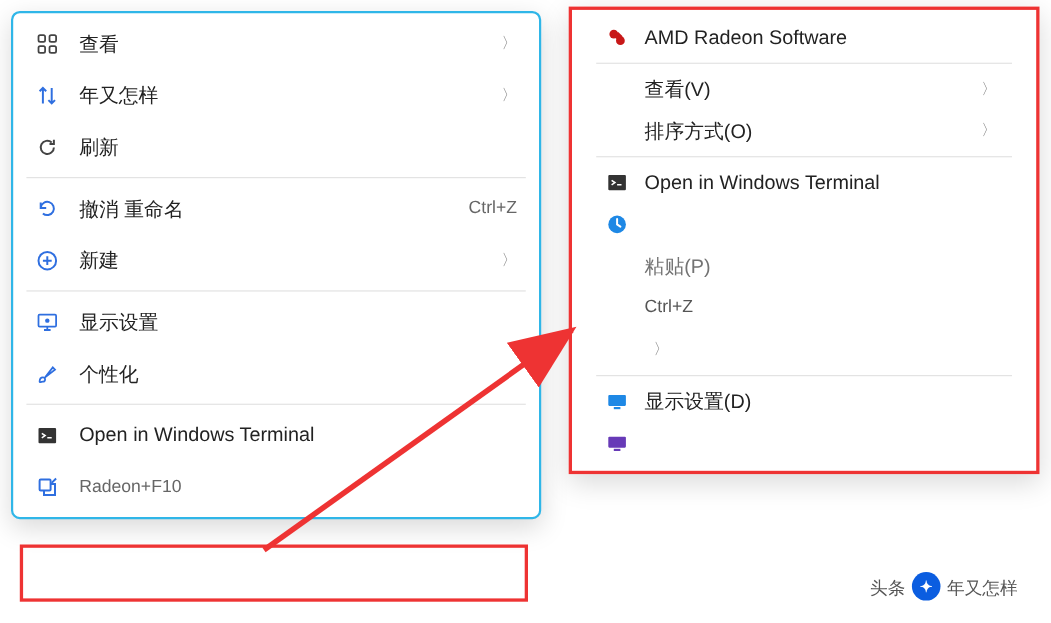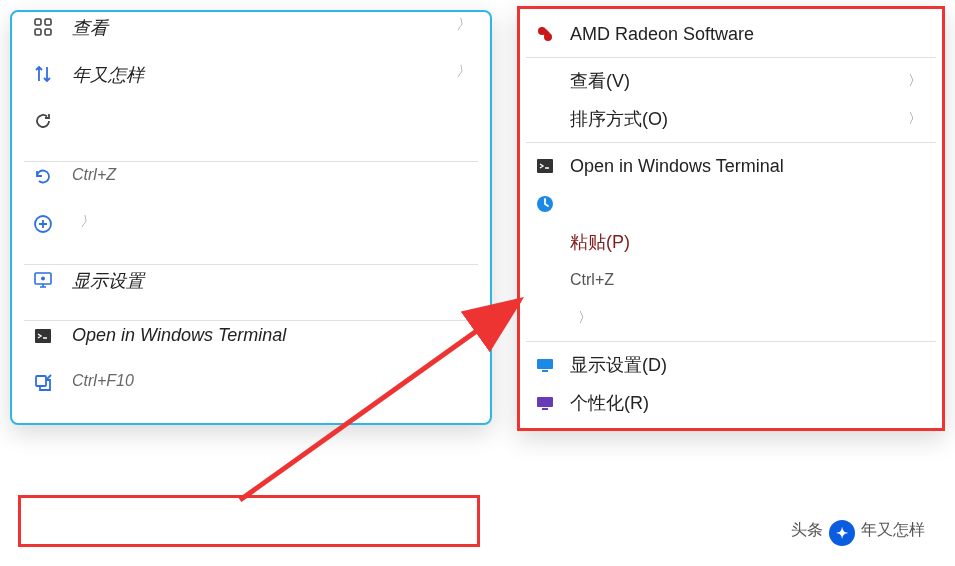--- a/index.html
+++ b/index.html
@@ -20,27 +20,27 @@
   .menu-left {
     left: 10px;
     top: 10px;
     width: 482px;
     border-radius: 8px;
     border: 2px solid #2fb6e8;
     padding: 4px;
   }
   .menu-left .item {
     display: flex;
+    align-items: center;
     height: 47px;
     padding: 0 16px;
     border-radius: 6px;
     cursor: default;
     font-size: 18px;
     color: #222;
-    font-style: italic;
   }
   .menu-left .icon {
     width: 22px;
     height: 22px;
     margin-right: 18px;
     display: flex;
     align-items: center;
     justify-content: center;
     flex-shrink: 0;
   }
@@ -48,32 +48,32 @@
   .menu-left .shortcut { color: #666; font-size: 16px; }
   .menu-left .chevron { color: #888; font-size: 14px; margin-left: 8px; }
   .menu-left .sep { height: 1px; background: #e0e0e0; margin: 4px 8px; }
 
   
   .menu-right {
     right: 10px;
     top: 6px;
     width: 428px;
     border: 3px solid #ee3333;
-    padding: 6px 2px;
+    padding: 6px 18px;
   }
   .menu-right .item {
     display: flex;
     align-items: center;
     height: 38px;
     padding: 0 18px 0 12px;
     font-size: 18px;
     color: #222;
     cursor: default;
   }
-  .menu-right .item.disabled { color: #7f1d1d; }
+  .menu-right .item.disabled { color: #737373; }
   .menu-right .icon {
     width: 22px;
     height: 22px;
     margin-right: 14px;
     display: flex;
     align-items: center;
     justify-content: center;
     flex-shrink: 0;
   }
   .menu-right .label { flex: 1; }
@@ -93,21 +93,21 @@
     position: absolute;
     pointer-events: none;
   }
 
   
   .watermark {
     position: absolute;
     bottom: 20px;
     right: 30px;
     display: flex;
-    align-items: flex-start;
+    align-items: flex-end;
     gap: 6px;
     color: #555;
     font-size: 16px;
   }
   .watermark .logo {
     width: 26px; height: 26px; border-radius: 50%;
     background: #0b5de0; display:flex; align-items:center; justify-content:center;
     color:#fff; font-size:14px; font-weight:bold;
   }
 </style>
@@ -138,77 +138,88 @@
     <span class="label">年又怎样</span>
     <span class="chevron">〉</span>
   </div>
 
   <div class="item">
     <span class="icon">
       <svg width="20" height="20" viewBox="0 0 20 20" fill="none" stroke="#444" stroke-width="1.8">
         <path d="M16 10a6 6 0 1 1-2-4.5M16 3v4h-4"></path>
       </svg>
     </span>
+    <span class="label">刷新</span>
   </div>
 
   <div class="sep"></div>
 
   <div class="item">
     <span class="icon">
       <svg width="20" height="20" viewBox="0 0 20 20" fill="none" stroke="#2f6fe0" stroke-width="1.8">
         <path d="M4 9a6 6 0 1 1 2 5M4 4v5h5"></path>
       </svg>
     </span>
+    <span class="label">撤消 重命名</span>
     <span class="shortcut">Ctrl+Z</span>
   </div>
 
   <div class="item">
     <span class="icon">
       <svg width="20" height="20" viewBox="0 0 20 20" fill="none" stroke="#2f6fe0" stroke-width="1.8">
         <circle cx="10" cy="10" r="8"></circle>
           <path d="M10 6v8M6 10h8"></path>
       </svg>
     </span>
+    <span class="label">新建</span>
     <span class="chevron">〉</span>
   </div>
 
   <div class="sep"></div>
 
   <div class="item">
     <span class="icon">
       <svg width="20" height="20" viewBox="0 0 20 20" fill="none" stroke="#2f6fe0" stroke-width="1.6">
         <rect x="2" y="3" width="16" height="11" rx="1"></rect>
           <path d="M7 17h6M10 14v3"></path>
         <circle cx="10" cy="8.5" r="2" fill="#2f6fe0" stroke="none"></circle>
       </svg>
     </span>
     <span class="label">显示设置</span>
   </div>
 
+  <div class="item">
+    <span class="icon">
+      <svg width="20" height="20" viewBox="0 0 20 20" fill="none" stroke="#2f6fe0" stroke-width="1.6">
+        <path d="M3 17c0-2 1-4 3-4s2 1 2 2-1 2-2 2-3 1-3 0zM8 13l7-9 2 2-9 7"></path>
+      </svg>
+    </span>
+    <span class="label">个性化</span>
+  </div>
 
   <div class="sep"></div>
 
   <div class="item">
     <span class="icon">
       <svg width="20" height="20" viewBox="0 0 20 20">
         <rect x="2" y="3" width="16" height="14" rx="1" fill="#333"></rect>
         <path d="M5 8l3 2-3 2M10 12h4" stroke="#fff" stroke-width="1.4" fill="none"></path>
       </svg>
     </span>
     <span class="label">Open in Windows Terminal</span>
   </div>
 
   <div class="item">
     <span class="icon">
       <svg width="20" height="20" viewBox="0 0 20 20" fill="none" stroke="#2f6fe0" stroke-width="1.8">
         <rect x="3" y="3" width="10" height="10" rx="1"></rect>
           <path d="M13 7h4v10H7v-4M14 6l4-4"></path>
       </svg>
     </span>
-    <span class="shortcut">Ctrl+F10</span>
+    <span class="shortcut">Radeon+F10</span>
   </div>
 </div>
 
 <div class="hl-left" style="left:18px; top:495px; width:462px; height:52px;"></div>
 
 <div class="menu menu-right">
 
   <div class="item">
     <span class="icon">
       <svg width="20" height="20" viewBox="0 0 20 20">
@@ -283,21 +294,20 @@
     <span class="label">显示设置(D)</span>
   </div>
 
   <div class="item">
     <span class="icon">
       <svg width="20" height="20" viewBox="0 0 20 20">
         <rect x="2" y="4" width="16" height="10" rx="1" fill="#673ab7"></rect>
         <rect x="7" y="15" width="6" height="2" fill="#673ab7"></rect>
       </svg>
     </span>
-    <span class="label">个性化(R)</span>
   </div>
 </div>
 
 <svg class="arrow-svg" style="left:0; top:0;" width="955" height="566">
   <defs>
     <marker id="ah" markerWidth="14" markerHeight="14" refX="11" refY="5" orient="auto">
       <path d="M0 0 L12 5 L0 10 z" fill="#ee3333"></path>
     </marker>
   </defs>
   <line x1="240" y1="500" x2="520" y2="300" stroke="#ee3333" stroke-width="5" marker-end="url(#ah)"></line>

